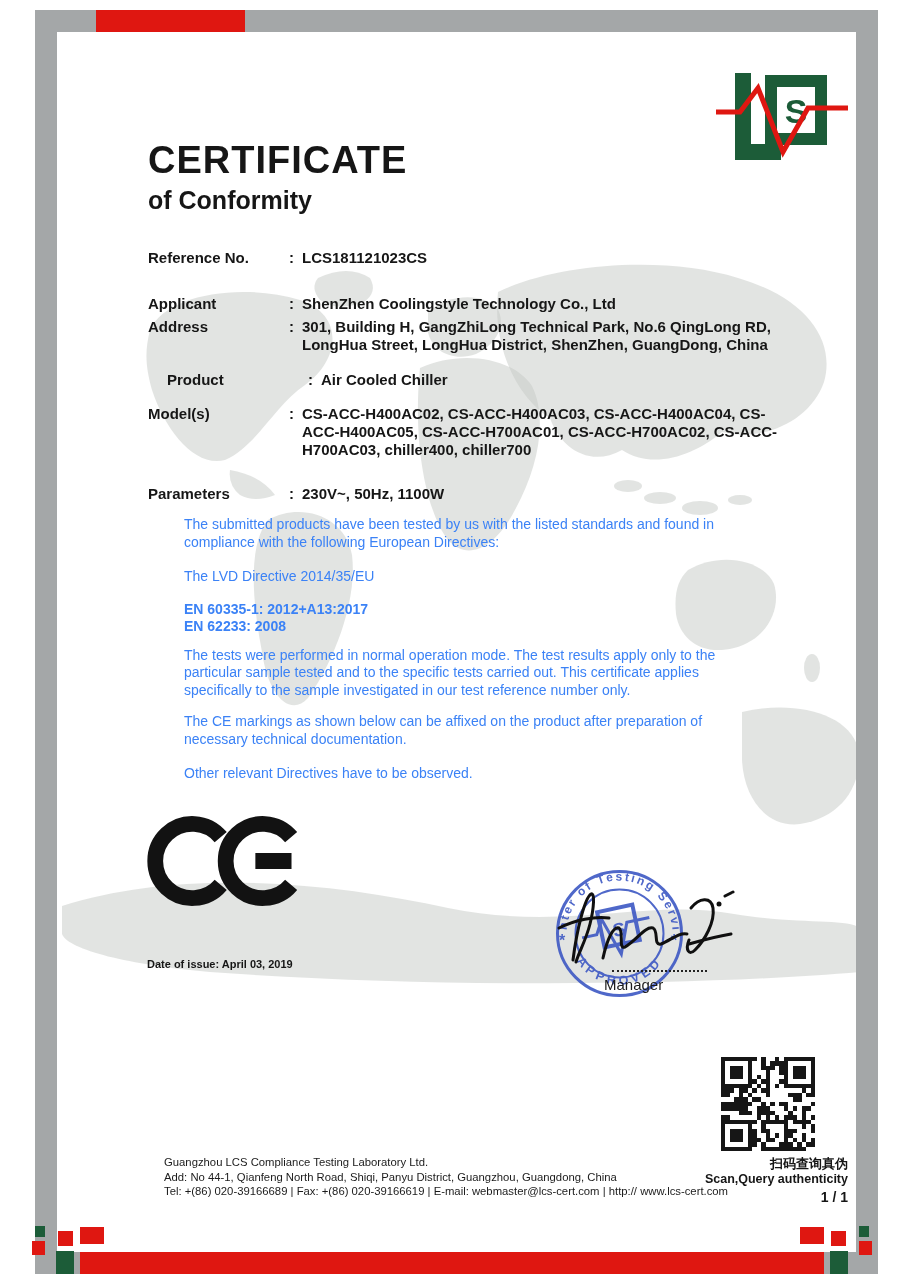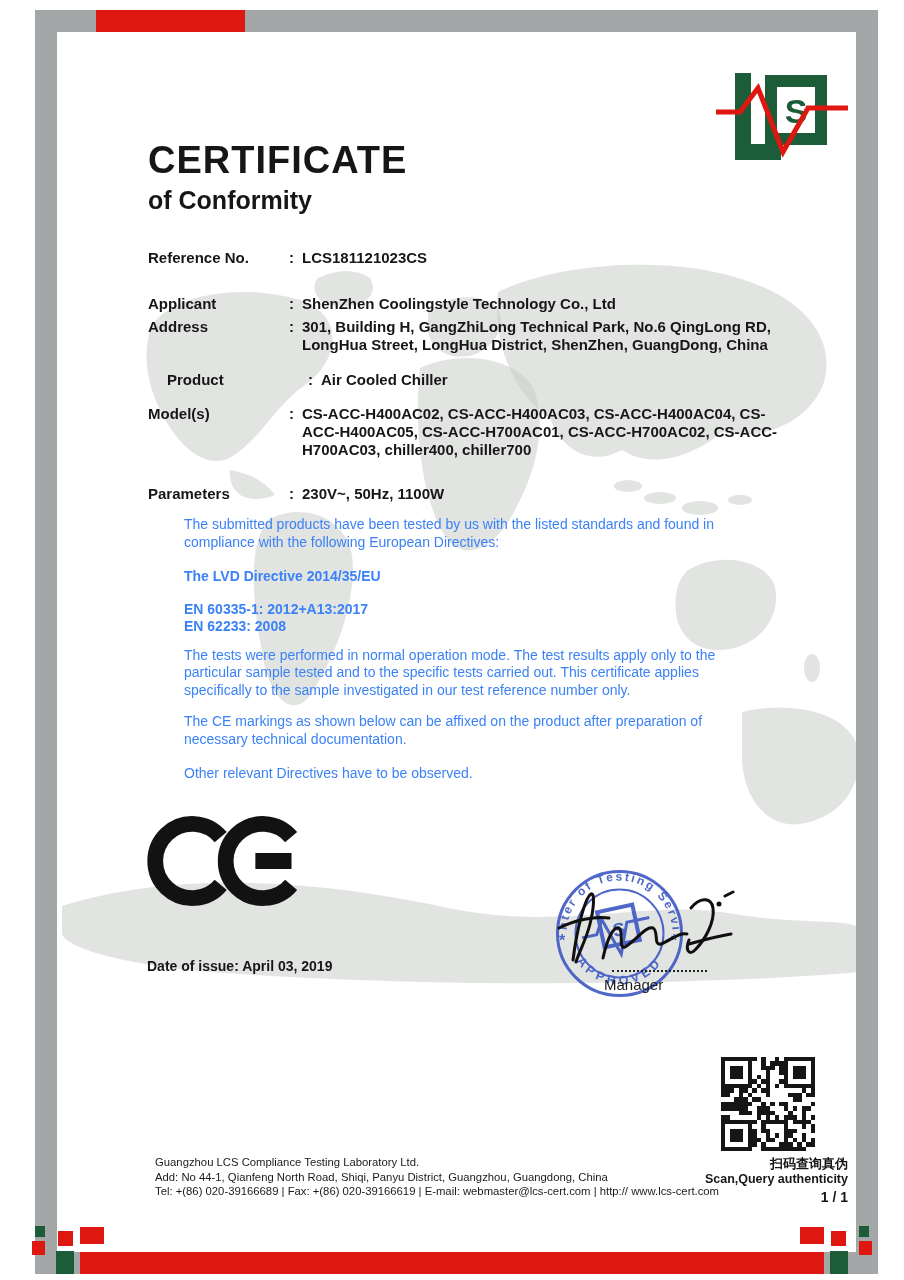--- a/index.html
+++ b/index.html
@@ -20,41 +20,41 @@
   .fields{position:absolute;left:148px;top:249px;width:640px;z-index:2;}
   .field{display:grid;grid-template-columns:141px 13px 1fr;font-weight:bold;
          font-size:15px;line-height:18px;}
   .f-ref{margin-bottom:28px;} .f-app{margin-bottom:5px;} .f-addr{margin-bottom:17px;}
   .f-prod{margin-bottom:16px;margin-left:19px;} .f-model{margin-bottom:26px;}
   
   .bodytext{position:absolute;left:148px;top:516px;width:580px;font-size:14px;
             line-height:17.5px;z-index:2;color:#3b82f6;margin-left:36px;}
   .bodytext p{margin:0;}
   .p-intro{margin-bottom:17px !important;}
-  .p-lvd{font-weight:bold;margin-bottom:15px !important;}
+  .p-lvd{font-weight:normal;margin-bottom:15px !important;}
   .p-std{font-weight:bold;margin-bottom:11px !important;}
   .p-tests{margin-bottom:14px !important;}
   .p-ce{margin-bottom:17px !important;}
   .ce{position:absolute;left:146px;top:812px;z-index:2;}
-  .date{position:absolute;left:147px;top:958px;font-size:14px;font-weight:bold;z-index:2;}
+  .date{position:absolute;left:147px;top:958px;font-size:11px;font-weight:bold;z-index:2;}
   
   .stamp{position:absolute;left:552px;top:866px;z-index:2;opacity:.9;}
   .signature{position:absolute;left:545px;top:868px;z-index:3;}
   .sig-line{position:absolute;left:612px;top:970px;width:95px;border-top:2px dotted #222;z-index:3;}
   .manager{position:absolute;left:604px;top:976px;font-size:15px;color:#1c1c1c;z-index:3;}
   
   #qr{position:absolute;left:721px;top:1057px;width:94px;height:94px;z-index:2;
       display:grid;grid-template-columns:repeat(21,1fr);grid-template-rows:repeat(21,1fr);}
   #qr .on{background:#161616;}
   .qr-cap{position:absolute;left:688px;top:1156px;width:160px;text-align:right;z-index:2;}
   .qr-zh{font-size:13px;font-weight:bold;line-height:16px;}
   .qr-en{font-size:12.5px;font-weight:bold;line-height:15px;}
   .qr-page{font-size:14px;font-weight:bold;line-height:17px;margin-top:2px;}
   
-  .footer{position:absolute;left:155px;top:1155px;font-size:11.3px;line-height:14.5px;
+  .footer{position:absolute;left:164px;top:1155px;font-size:11.3px;line-height:14.5px;
           color:#1b1b1b;z-index:2;}
 </style>
 </head>
 <body>
 
 <div class="page">
 
   <svg class="map" width="904" height="1280" viewBox="0 0 904 1280">
     <g fill="#c6cac6" fill-opacity="0.5">
       <path d="M318,278 q30,-14 52,0 q8,14 -6,24 q-28,10 -44,-2 q-10,-12 -2,-22 Z"></path>

